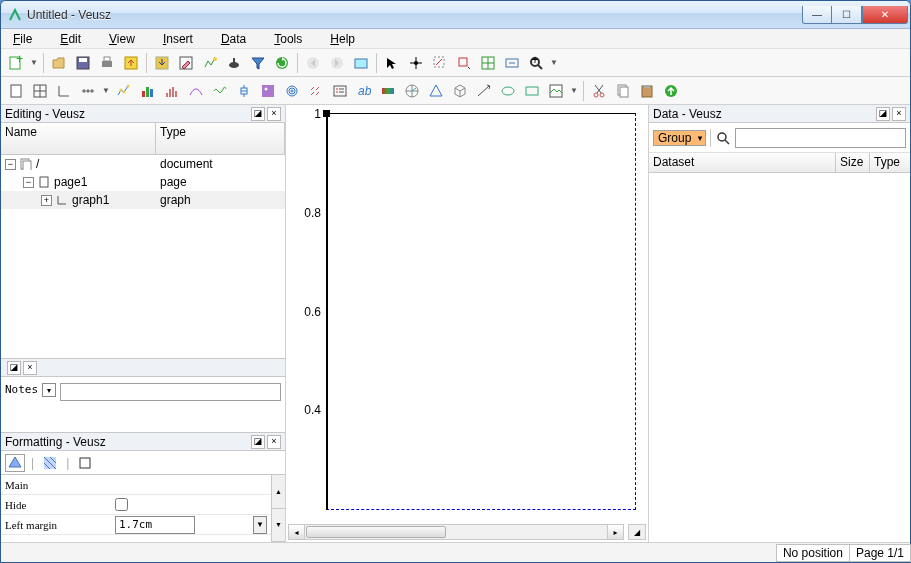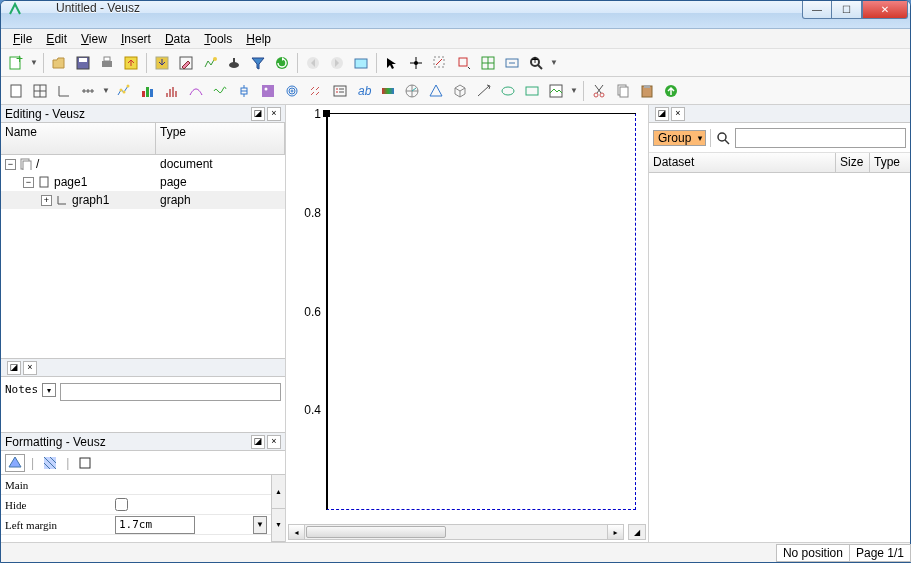--- a/index.html
+++ b/index.html
@@ -1,30 +1,30 @@
 <!DOCTYPE html>
 <html><head>
 <meta charset="utf-8">
 <style>
 * { box-sizing: border-box; margin: 0; padding: 0; font-family: "Segoe UI", Tahoma, sans-serif; font-size: 12px; }
 body { background: #5a8fc8; width: 911px; height: 563px; overflow: hidden; position: relative; }
 
 
 .window { width: 911px; height: 563px; border: 1px solid #2a5a8f; border-radius: 6px 6px 0 0; background: #fff; display: flex; flex-direction: column; }
-.titlebar { height: 28px; background: linear-gradient(to bottom, #eaf3fc 0%, #d7e8fa 45%, #bcd6f0 46%, #cde2f7 100%); border-bottom: 1px solid #9fb9d4; display: flex; padding: 0 2px 0 6px; border-radius: 5px 5px 0 0; gap: 29px; }
+.titlebar { height: 28px; background: linear-gradient(to bottom, #eaf3fc 0%, #d7e8fa 45%, #bcd6f0 46%, #cde2f7 100%); border-bottom: 1px solid #9fb9d4; display: flex; align-items: center; padding: 0 2px 0 6px; border-radius: 5px 5px 0 0; }
 .titlebar .app-icon { width: 16px; height: 16px; margin-right: 4px; display: inline-flex; align-items: center; justify-content: center; }
 .titlebar .title { flex: 1; color: #2b2b2b; text-shadow: 0 1px 0 #fff; }
 .win-btns { display: flex; gap: 0; }
 .win-btn { width: 30px; height: 18px; border: 1px solid #5a7fa8; border-top: none; background: linear-gradient(to bottom,#f3f8fd,#d2e4f5); display:flex; align-items:center; justify-content:center; font-size:10px; color:#333;}
 .win-btn.min{border-radius:0 0 0 3px;}
 .win-btn.close { background: linear-gradient(to bottom,#f08080,#d43a2e); color:#fff; width:46px; border-radius:0 0 3px 0;}
 .win-btn.max{border-left:none;}
 
 
-.menubar { height: 20px; background: #f4f4f4; display: flex; align-items: center; padding: 0 6px; gap: 2px; border-bottom:1px solid #e0e0e0;}
+.menubar { height: 20px; background: #f4f4f4; display: flex; align-items: center; padding: 0 6px; gap: 16px; border-bottom:1px solid #e0e0e0;}
 .menubar span { padding: 1px 6px; cursor: default; }
 .menubar span u { text-decoration: underline; }
 
 
 .toolbar { height: 28px; background: #f8f8f8; border-bottom: 1px solid #d0d0d0; display:flex; align-items:center; padding: 0 4px; gap:2px;}
 .tb-btn { width: 22px; height: 22px; border: 1px solid transparent; display:inline-flex; align-items:center; justify-content:center; border-radius:2px;}
 .tb-sep { width:1px; height:20px; background:#c8c8c8; margin:0 2px;}
 .tb-dd { width:10px; display:flex; align-items:center; justify-content:center; font-size:8px; color:#555;}
 
 
@@ -576,20 +576,21 @@
         <div class="sbtn">◂</div>
         <div class="thumb"></div>
         <div class="track"></div>
         <div class="sbtn r">▸</div>
       </div>
       <div class="corner-btn">◢</div>
     </div>
 
     <div class="right-col">
       <div class="panel-hdr">
+        <span class="ptitle">Data - Veusz</span>
         <span class="pbtn">◪</span>
         <span class="pbtn">×</span>
       </div>
       <div class="data-tools">
         <div class="data-combo">
             <span>Group</span>
           </div>
         <div style="width:1px;height:18px;background:#c8c8c8"></div>
         <span>
             <svg width="16" height="16">

